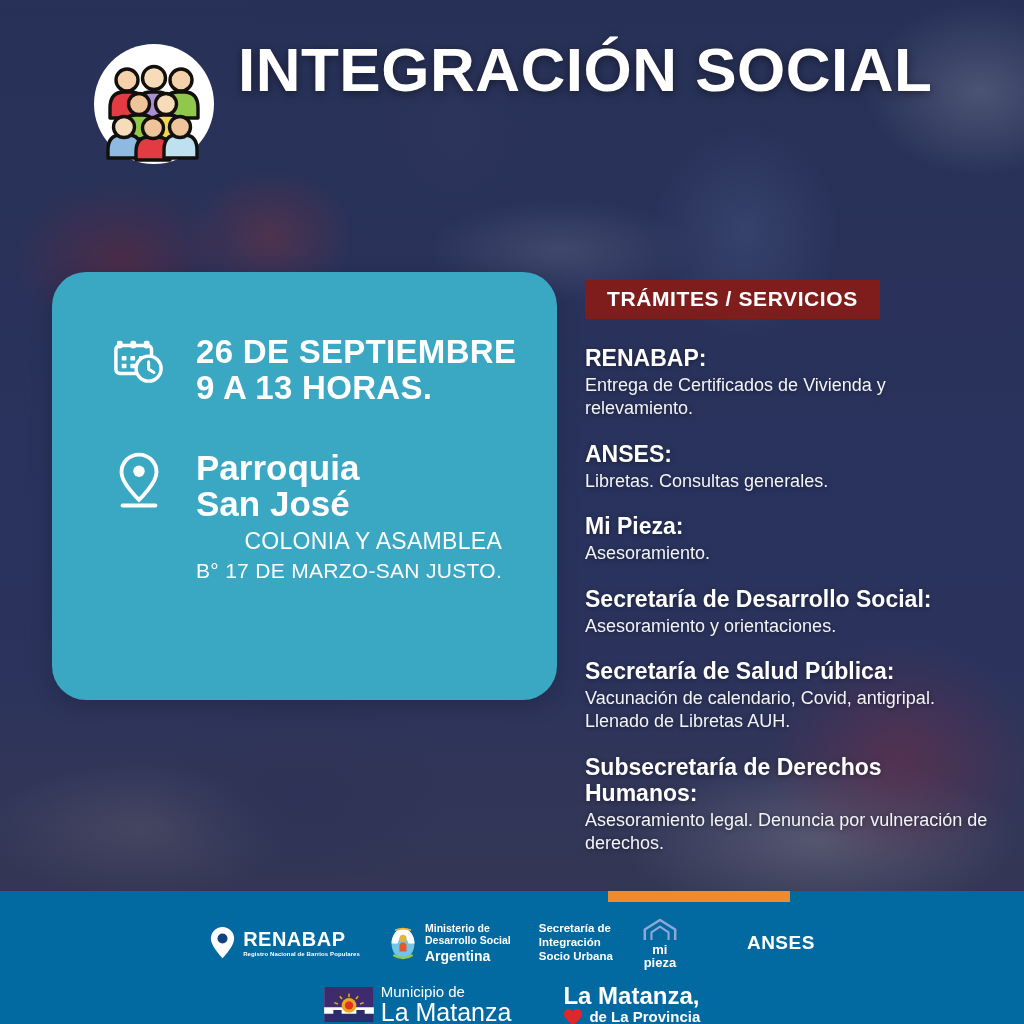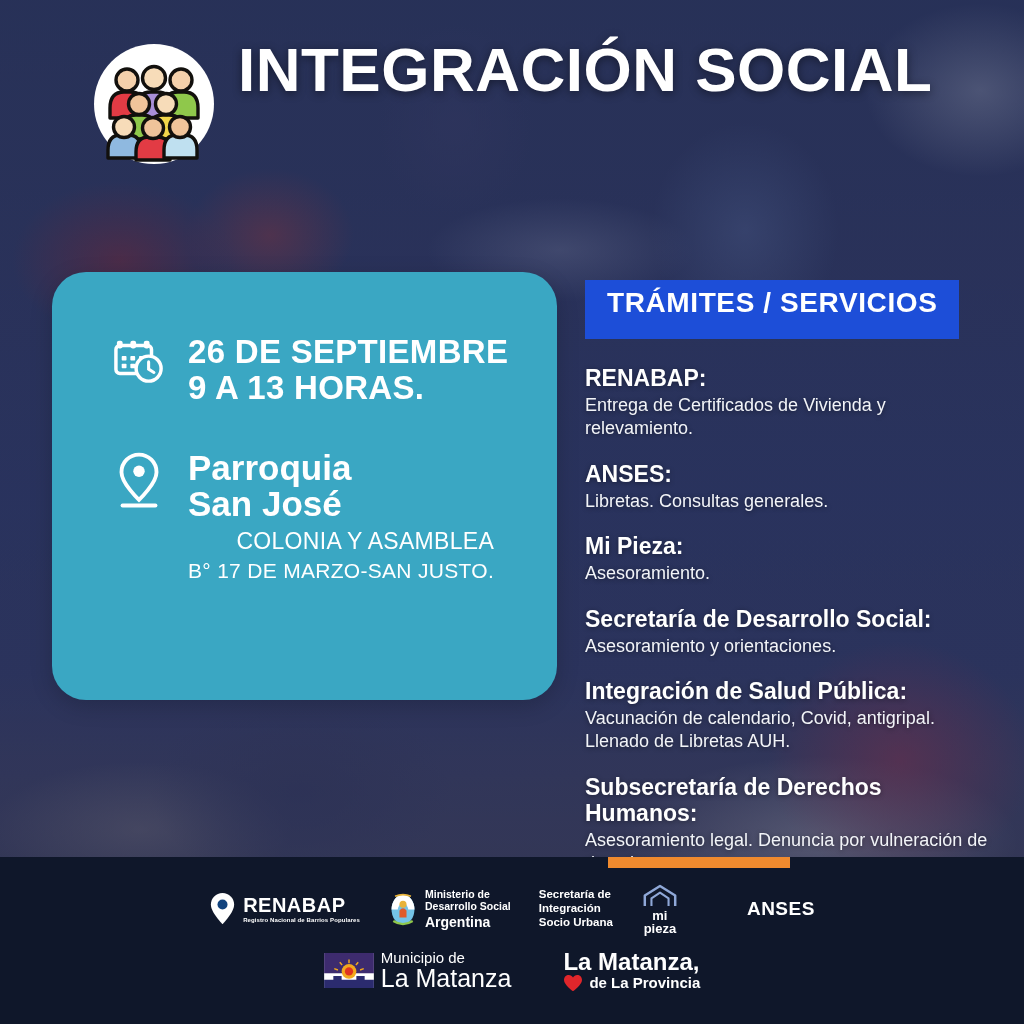--- a/index.html
+++ b/index.html
@@ -87,21 +87,21 @@
     height: 428px;
     background: #3aa7c3;
     border-radius: 34px;
     box-shadow: 0 6px 22px rgba(0,0,0,0.18);
   }
 
   .card-row {
     position: absolute;
     display: flex;
     align-items: flex-start;
-    gap: 20px;
+    gap: 28px;
   }
 
   .row-date { left: 58px; top: 62px; }
   .row-place { left: 58px; top: 178px; }
 
   .icon-box {
     flex: 0 0 auto;
     width: 58px;
     display: flex;
     justify-content: center;
@@ -147,26 +147,26 @@
   
   .services {
     position: absolute;
     left: 585px;
     top: 280px;
     width: 412px;
   }
 
   .services-banner {
     display: inline-block;
-    background: #1d4ed8;
-    color: #ffffff;
-    font-size: 28px;
+    background: #7f1d1d;
+    color: #ffffff;
+    font-size: 21px;
     font-weight: 800;
     letter-spacing: 0.6px;
-    padding: 7px 22px 20px 22px;
+    padding: 7px 22px 8px 22px;
     white-space: nowrap;
   }
 
   .service-list { margin-top: 26px; }
 
   .service-item { margin-bottom: 20px; }
 
   .service-title {
     font-size: 23px;
     font-weight: 800;
@@ -183,22 +183,22 @@
     margin-top: 3px;
     text-shadow: 0 1px 5px rgba(0,0,0,0.45);
   }
 
   
   .footer {
     position: absolute;
     left: 0;
     right: 0;
     bottom: 0;
-    height: 167px;
-    background: #0f172a;
+    height: 133px;
+    background: #0369a1;
   }
 
   .footer-accent {
     position: absolute;
     top: 0;
     left: 608px;
     width: 182px;
     height: 11px;
     background: #f08a2e;
   }
@@ -361,21 +361,21 @@
         <div class="service-title">Mi Pieza:</div>
         <div class="service-desc">Asesoramiento.</div>
       </div>
 
       <div class="service-item">
         <div class="service-title">Secretaría de Desarrollo Social:</div>
         <div class="service-desc">Asesoramiento y orientaciones.</div>
       </div>
 
       <div class="service-item">
-        <div class="service-title">Integración de Salud Pública:</div>
+        <div class="service-title">Secretaría de Salud Pública:</div>
         <div class="service-desc">Vacunación de calendario, Covid, antigripal. Llenado de Libretas AUH.</div>
       </div>
 
       <div class="service-item">
         <div class="service-title">Subsecretaría de Derechos Humanos:</div>
         <div class="service-desc">Asesoramiento legal. Denuncia por vulneración de derechos.</div>
       </div>
 
     </div>
   </div>

